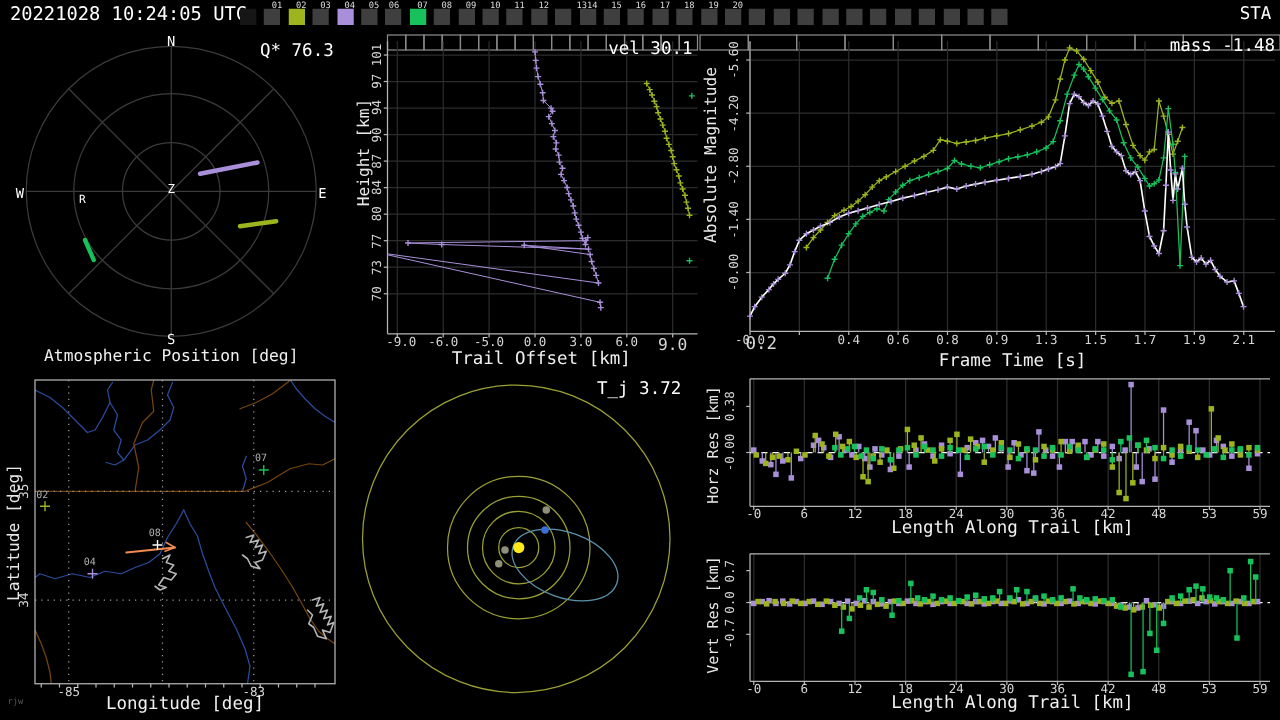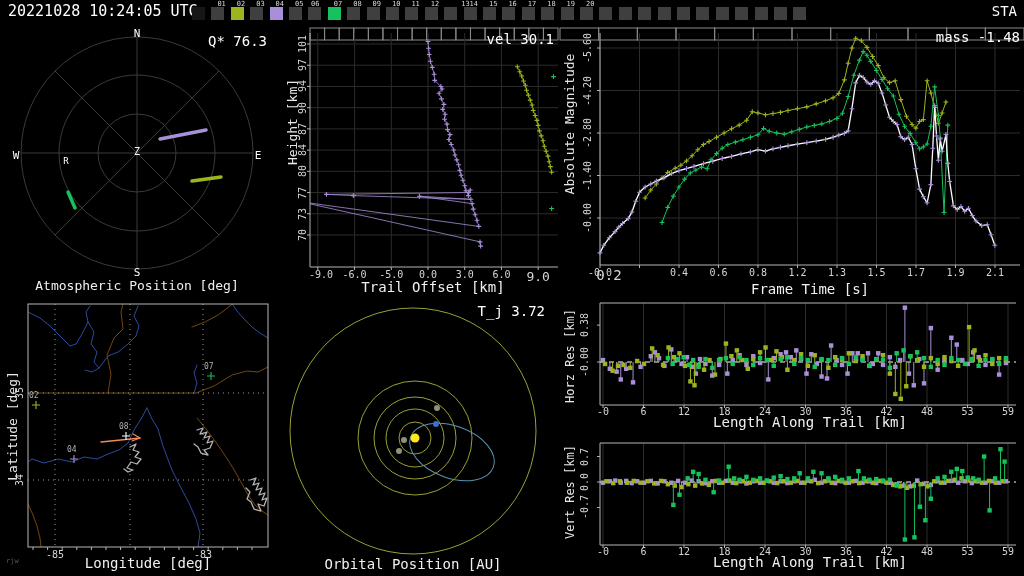--- a/index.html
+++ b/index.html
@@ -1255,21 +1255,20 @@
 <div class="t cx title" style="left:433px;top:280px">Trail Offset [km]</div>
 
 <div class="t rx ann" style="left:1020px;top:30px">mass -1.48</div>
 <div class="t vert axlab" style="left:569px;top:124px">Absolute Magnitude</div>
 <div class="t cx title" style="left:810px;top:282px">Frame Time [s]</div>
 
 <div class="t vert axlab" style="left:12px;top:426px">Latitude [deg]</div>
 <div class="t cx title" style="left:148px;top:556px">Longitude [deg]</div>
 
 <div class="t rx ann" style="left:545px;top:304px">T_j 3.72</div>
-<div class="t cx title" style="left:413px;top:557px">Orbital Position [AU]</div>
 
 <div class="t vert axlab" style="left:570px;top:356px;font-size:12px">Horz Res [km]</div>
 <div class="t cx title" style="left:810px;top:415px">Length Along Trail [km]</div>
 <div class="t vert axlab" style="left:570px;top:492px;font-size:12px">Vert Res [km]</div>
 <div class="t cx title" style="left:810px;top:555px">Length Along Trail [km]</div>
 
 <div class="t" style="left:6px;top:558px;font-size:7px;color:#555">rjw</div>
 
 <div class="cam-box" style="left: 192px; background: rgb(22, 22, 22);"></div>
     <div class="cam-box" style="left: 211.4px; background: rgb(63, 63, 63);"></div>
@@ -1338,21 +1337,21 @@
     <div class="t vert tick" style="left: 303px; top: 150.111px; font-size: 10px;">84</div>
     <div class="t vert tick" style="left: 303px; top: 171.333px; font-size: 10px;">80</div>
     <div class="t vert tick" style="left: 303px; top: 192.556px; font-size: 10px;">77</div>
     <div class="t vert tick" style="left: 303px; top: 213.778px; font-size: 10px;">73</div>
     <div class="t vert tick" style="left: 303px; top: 235px; font-size: 10px;">70</div>
     <div class="t cx tick" style="left: 600px; top: 268px; font-size: 10px;">-0.0</div>
     <div class="t cx tick" style="left: 609px; top: 268px; font-size: 14px;">0.2</div>
     <div class="t cx tick" style="left: 679px; top: 268px; font-size: 10px;">0.4</div>
     <div class="t cx tick" style="left: 718.5px; top: 268px; font-size: 10px;">0.6</div>
     <div class="t cx tick" style="left: 758px; top: 268px; font-size: 10px;">0.8</div>
-    <div class="t cx tick" style="left: 797.5px; top: 268px; font-size: 10px;">1.2</div>
+    <div class="t cx tick" style="left: 797.5px; top: 268px; font-size: 10px;">0.9</div>
     <div class="t cx tick" style="left: 837px; top: 268px; font-size: 10px;">1.3</div>
     <div class="t cx tick" style="left: 876.5px; top: 268px; font-size: 10px;">1.5</div>
     <div class="t cx tick" style="left: 916px; top: 268px; font-size: 10px;">1.7</div>
     <div class="t cx tick" style="left: 955.5px; top: 268px; font-size: 10px;">1.9</div>
     <div class="t cx tick" style="left: 995px; top: 268px; font-size: 10px;">2.1</div>
     <div class="t vert tick" style="left: 588px; top: 48.0008px; font-size: 10px;">-5.60</div>
     <div class="t vert tick" style="left: 588px; top: 90.5006px; font-size: 10px;">-4.20</div>
     <div class="t vert tick" style="left: 588px; top: 133px; font-size: 10px;">-2.80</div>
     <div class="t vert tick" style="left: 588px; top: 175.5px; font-size: 10px;">-1.40</div>
     <div class="t vert tick" style="left: 588px; top: 218px; font-size: 10px;">-0.00</div>

